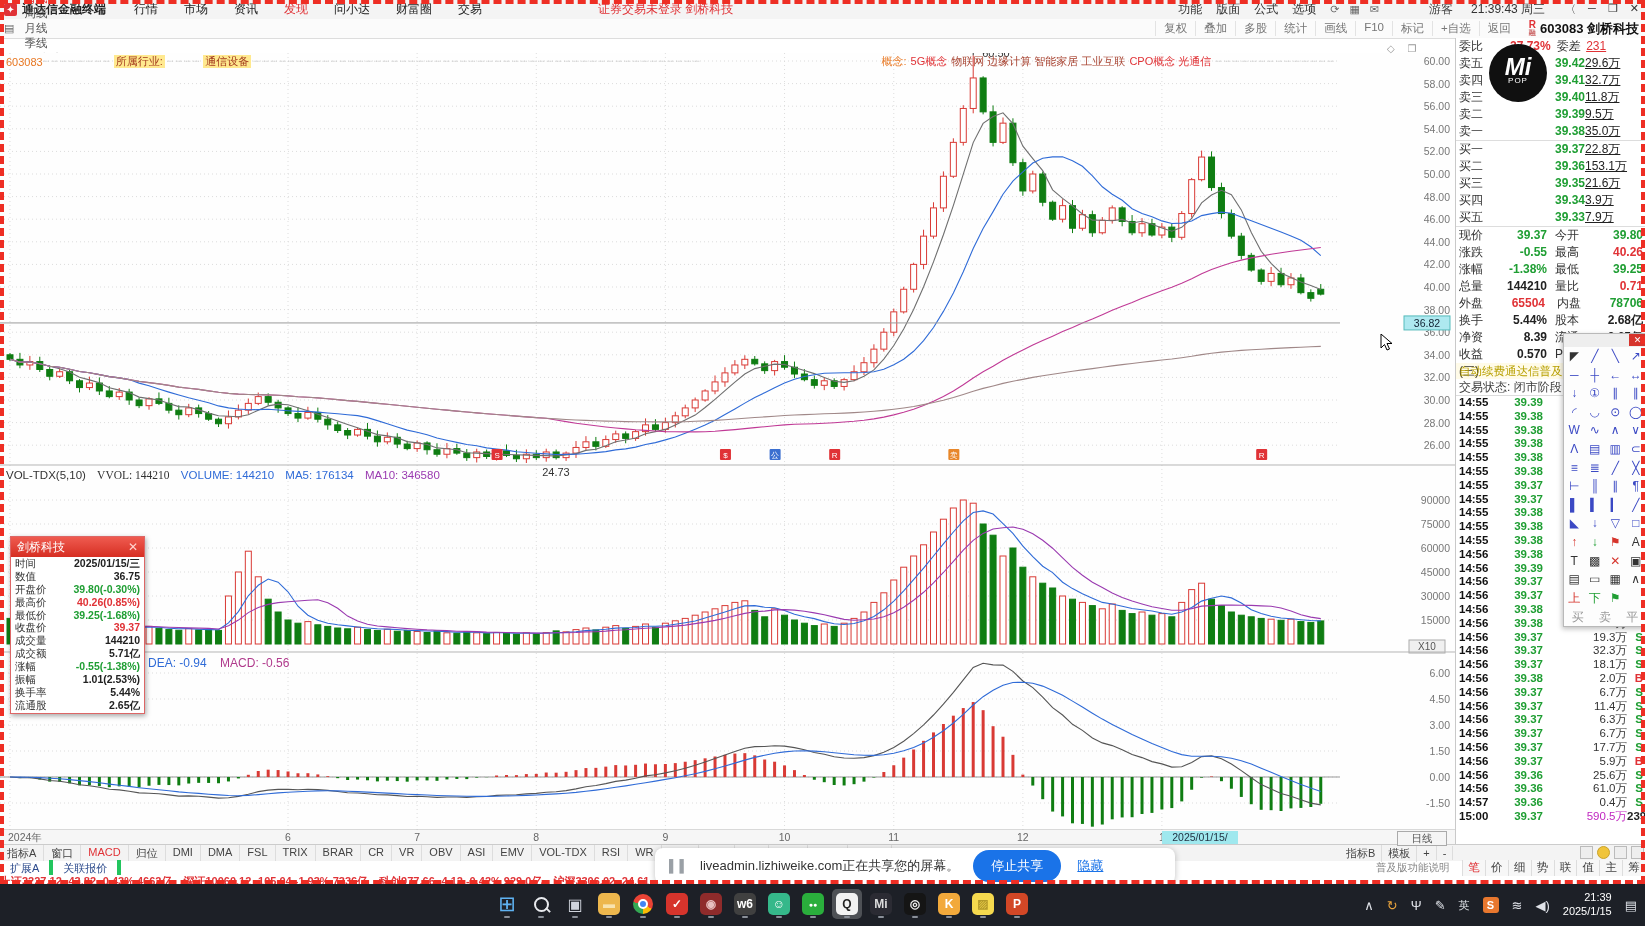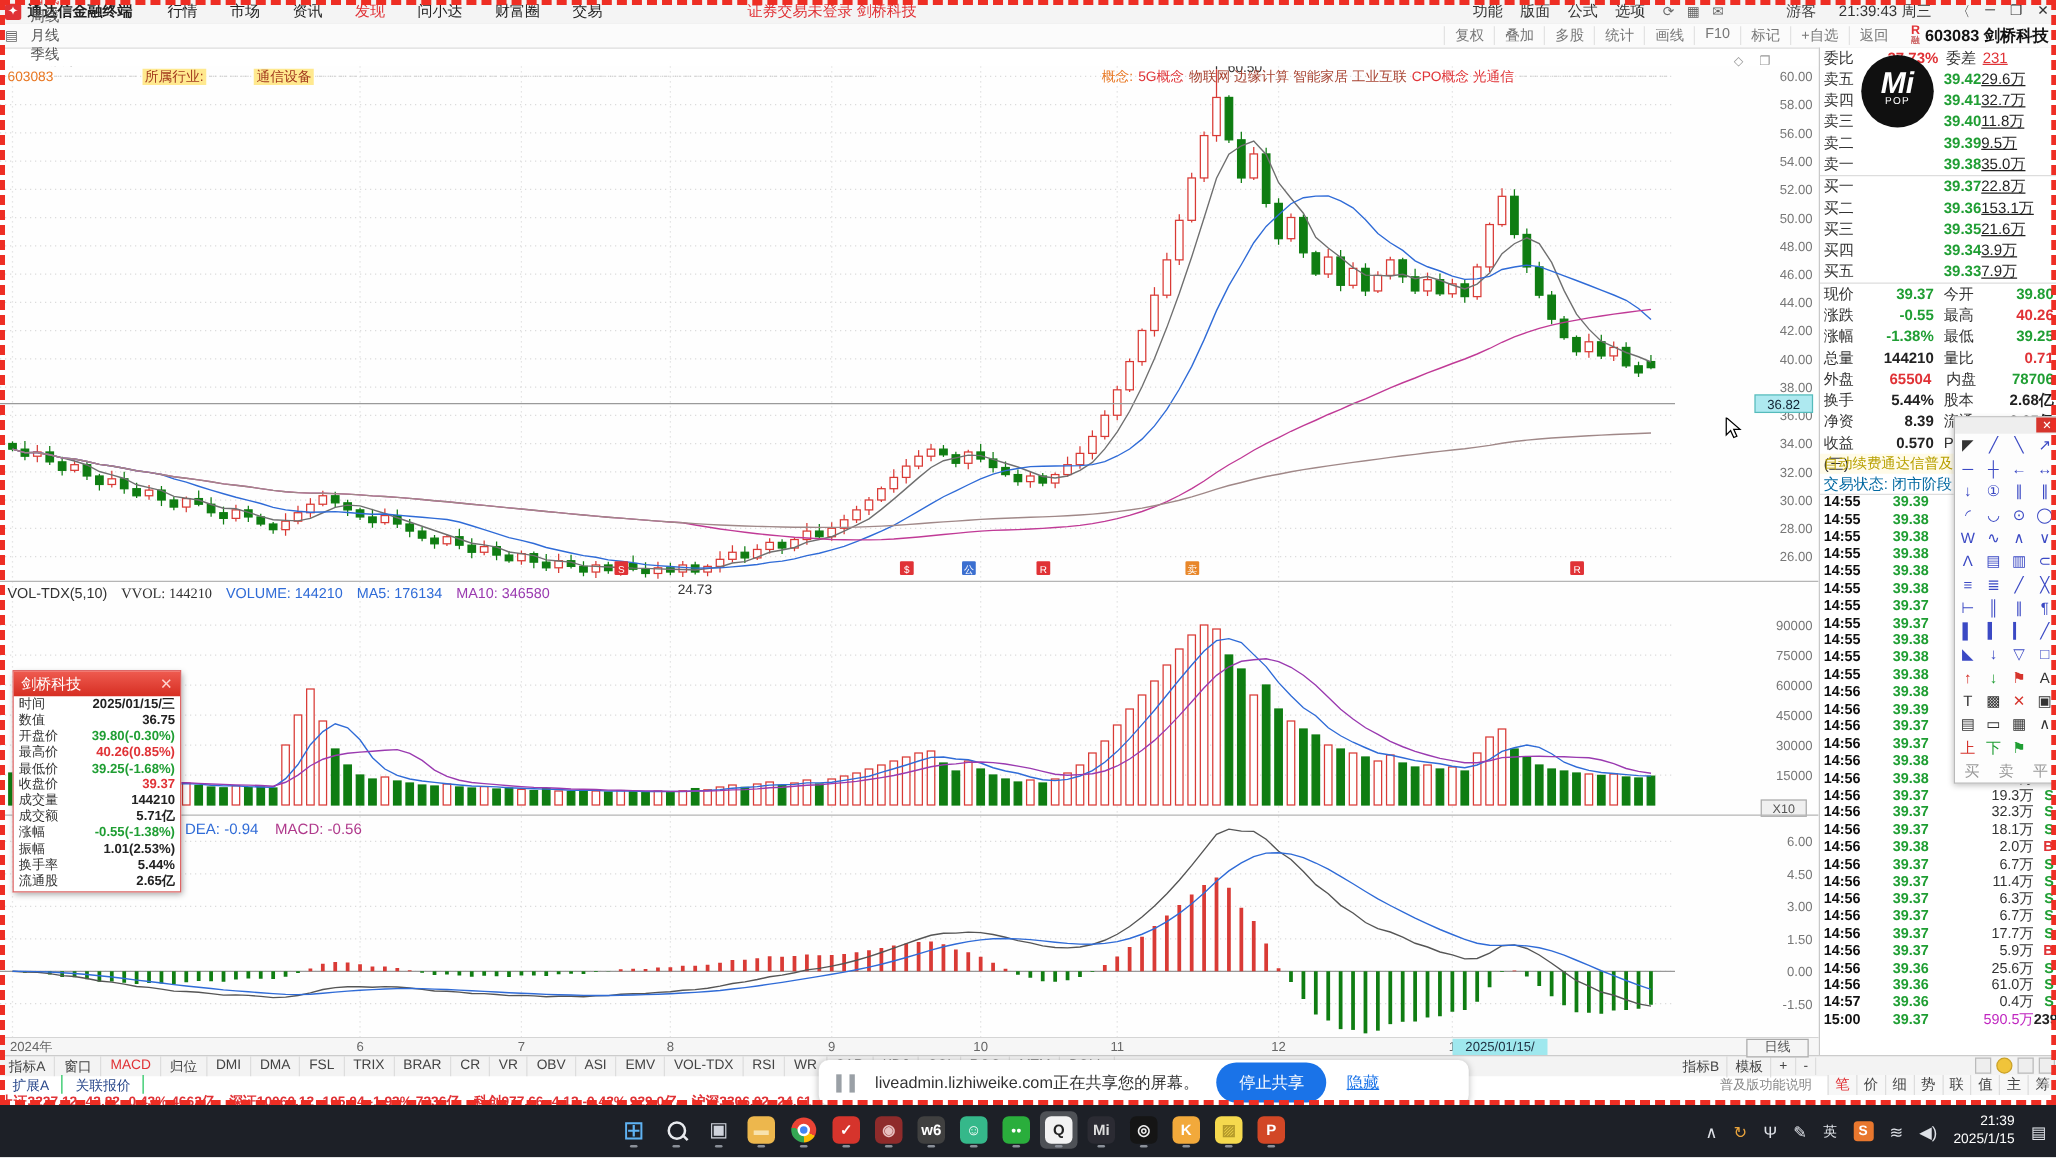--- a/index.html
+++ b/index.html
@@ -50,21 +50,21 @@
   .q-row{display:flex;height:17px;line-height:17px;padding:0 3px;}
   .q-row .lab{width:52px;color:#333;}
   .q-row .val{flex:1;text-align:right;font-weight:bold;}
   .q-row .vol{width:58px;text-align:left;color:#222;text-decoration:underline;}
   .q2{display:flex;height:17px;line-height:17px;padding:0 3px;}
   .q2 .lab{width:44px;color:#333;}
   .q2 .val{width:51px;text-align:right;font-weight:bold;}
   .sep{border-top:1px solid #ddd;}
   .r{color:#e03236!important;} .g{color:#1f9e33!important;} .k{color:#222!important;} .m{color:#c026c0!important;}
   #ad-line{height:16px;line-height:16px;color:#b8a000;background:#fffbe8;padding:0 3px;font-size:11.5px;overflow:hidden;white-space:nowrap;}
-  #status-line{height:16px;line-height:16px;color:#0369a1;padding:0 3px;border-bottom:1px solid #ddd;}
+  #status-line{height:16px;line-height:16px;color:#404040;padding:0 3px;border-bottom:1px solid #ddd;}
   #trans{overflow:hidden;height:430px;}
   .t-row{display:flex;height:13.8px;line-height:13.8px;padding:0 3px;font-size:11.5px;}
   .t-row .tt{width:36px;color:#111;font-weight:bold;}
   .t-row .tp{width:48px;text-align:right;font-weight:bold;}
   .t-row .tv{flex:1;text-align:right;color:#333;}
   .t-row .td{width:16px;text-align:right;font-weight:bold;}
   
   #info-popup{position:absolute;left:10px;top:536px;width:133px;height:176px;background:#fff;border:1px solid #e08;box-shadow:1px 2px 5px rgba(0,0,0,.35);z-index:5;border:1px solid #d66;}
   #info-popup .hd{height:20px;background:linear-gradient(#ef5b50,#d62e22);color:#fff;font-size:12px;line-height:20px;padding:0 6px;display:flex;}
   #info-popup .hd .x{margin-left:auto;color:#ffd4d0;}
@@ -84,21 +84,21 @@
   .tc-b{color:#3b49c4;} .tc-k{color:#333;} .tc-r{color:#d6342c;} .tc-g{color:#1f9e33;}
   #pfoot{display:flex;justify-content:space-around;color:#999;font-size:12px;margin-top:2px;}
   
   #tabsrow{position:absolute;left:0;top:844px;width:1340px;height:16px;background:#f3f3f3;border-top:1px solid #ccc;display:flex;font-size:11px;color:#444;z-index:2;}
   .ind-tab{padding:1px 7px;border-right:1px solid #ddd;white-space:nowrap;}
   .ind-tab.active{color:#e03236;}
   #tabsrow-right{position:absolute;left:1340px;top:844px;width:305px;height:16px;background:#f3f3f3;border-top:1px solid #ccc;display:flex;font-size:11px;color:#444;z-index:2;align-items:center;}
   .brc{padding:1px 6px;border-right:1px solid #ddd;white-space:nowrap;}
   #period-tag{position:absolute;left:1397px;top:831px;width:48px;height:13px;border:1px solid #aaa;background:#f5f5f5;color:#555;font-size:10.5px;text-align:center;line-height:13px;z-index:4;}
   #extrow{position:absolute;left:0;top:860px;height:15px;display:flex;font-size:11px;color:#2c4a8c;z-index:2;}
-  .ext-i{padding:1px 10px;border-right:1px solid #22c55e;}
+  .ext-i{padding:1px 10px;border-right:4px solid #22c55e;}
   #hint{position:absolute;left:1376px;top:861px;font-size:10.5px;color:#888;z-index:4;white-space:nowrap;}
   #subtabs{position:absolute;left:1462px;top:860px;width:183px;height:16px;display:flex;font-size:11.5px;z-index:4;background:#f7f7f7;}
   .stab{flex:1;text-align:center;border-left:1px solid #ddd;color:#444;}
   .stab.active{color:#e03236;}
   #miniicons{position:absolute;left:1580px;top:846px;z-index:4;display:flex;gap:4px;}
   .mini-sq{width:11px;height:11px;border:1px solid #bbb;background:#eee;}
   .mini-sq.y{background:#f0c43a;border-color:#caa22a;border-radius:50%;}
   #ticker{position:absolute;left:0;top:874px;width:1455px;height:12px;font-size:11px;color:#e03236;white-space:nowrap;overflow:hidden;z-index:2;font-weight:bold;}
   
   #disclaimer{position:absolute;left:642px;top:714px;width:392px;z-index:7;background:#176a78;border-radius:12px;padding:7px;box-shadow:0 3px 10px rgba(0,0,0,.3);}

